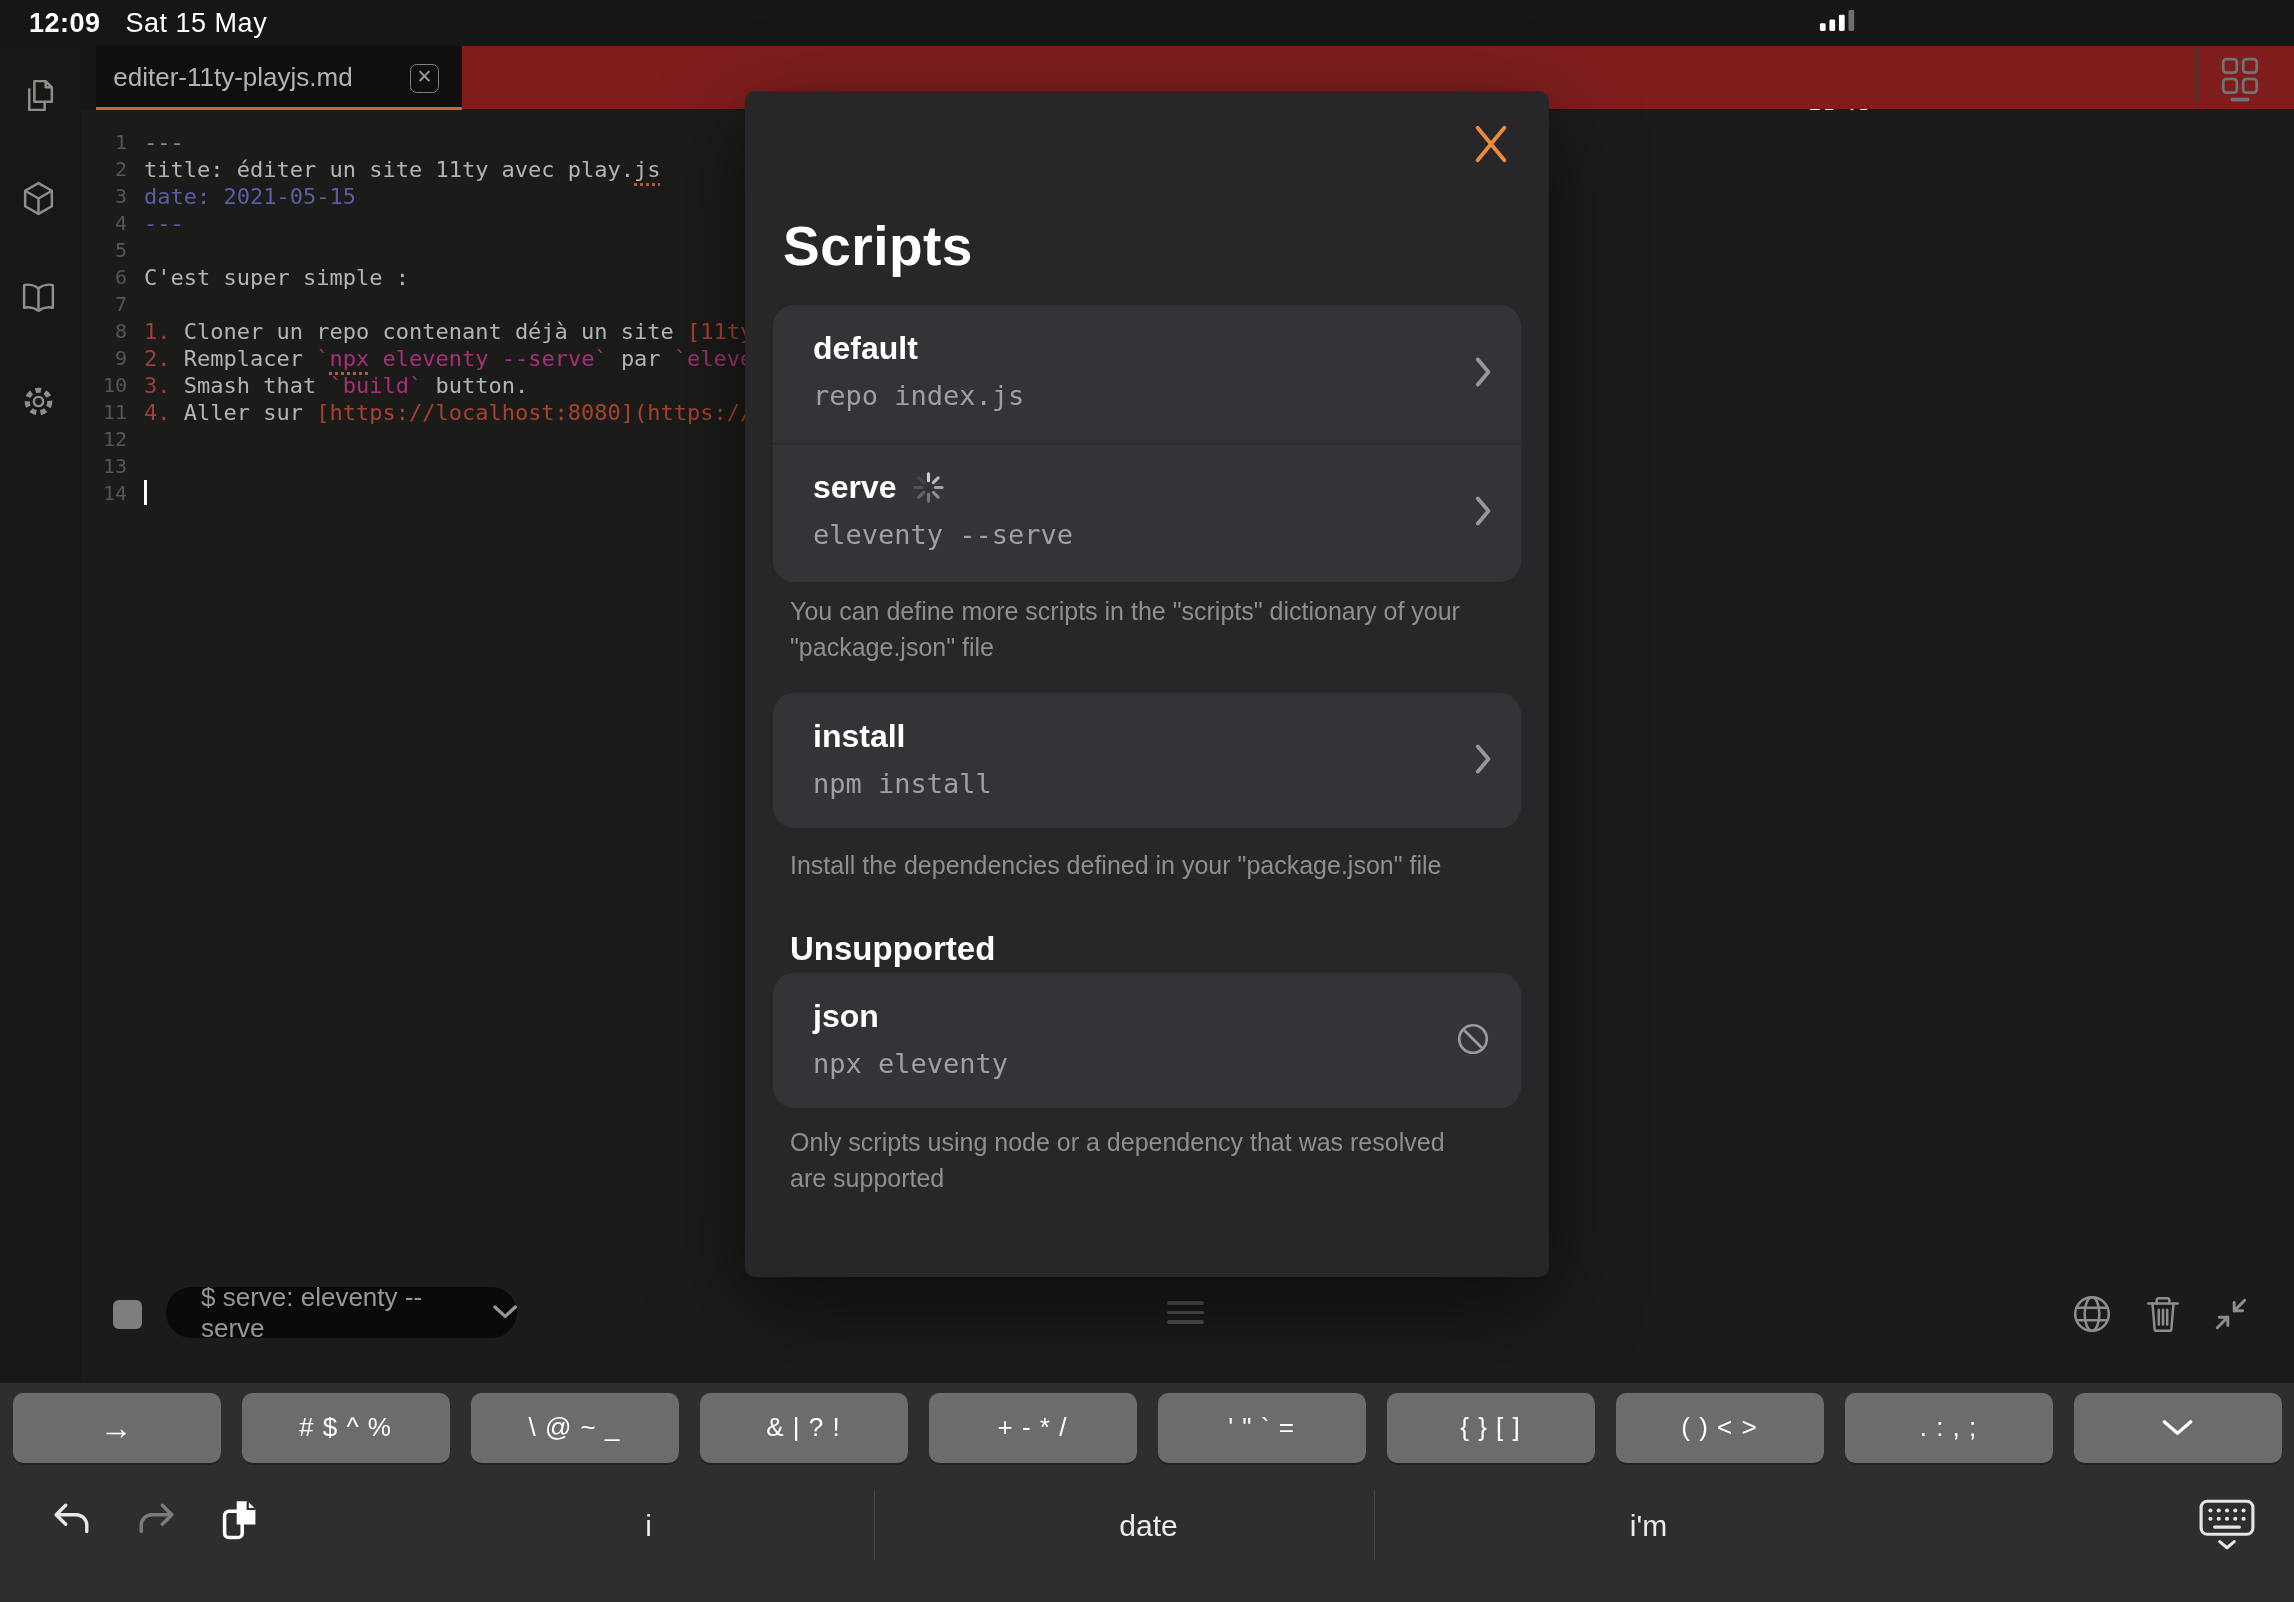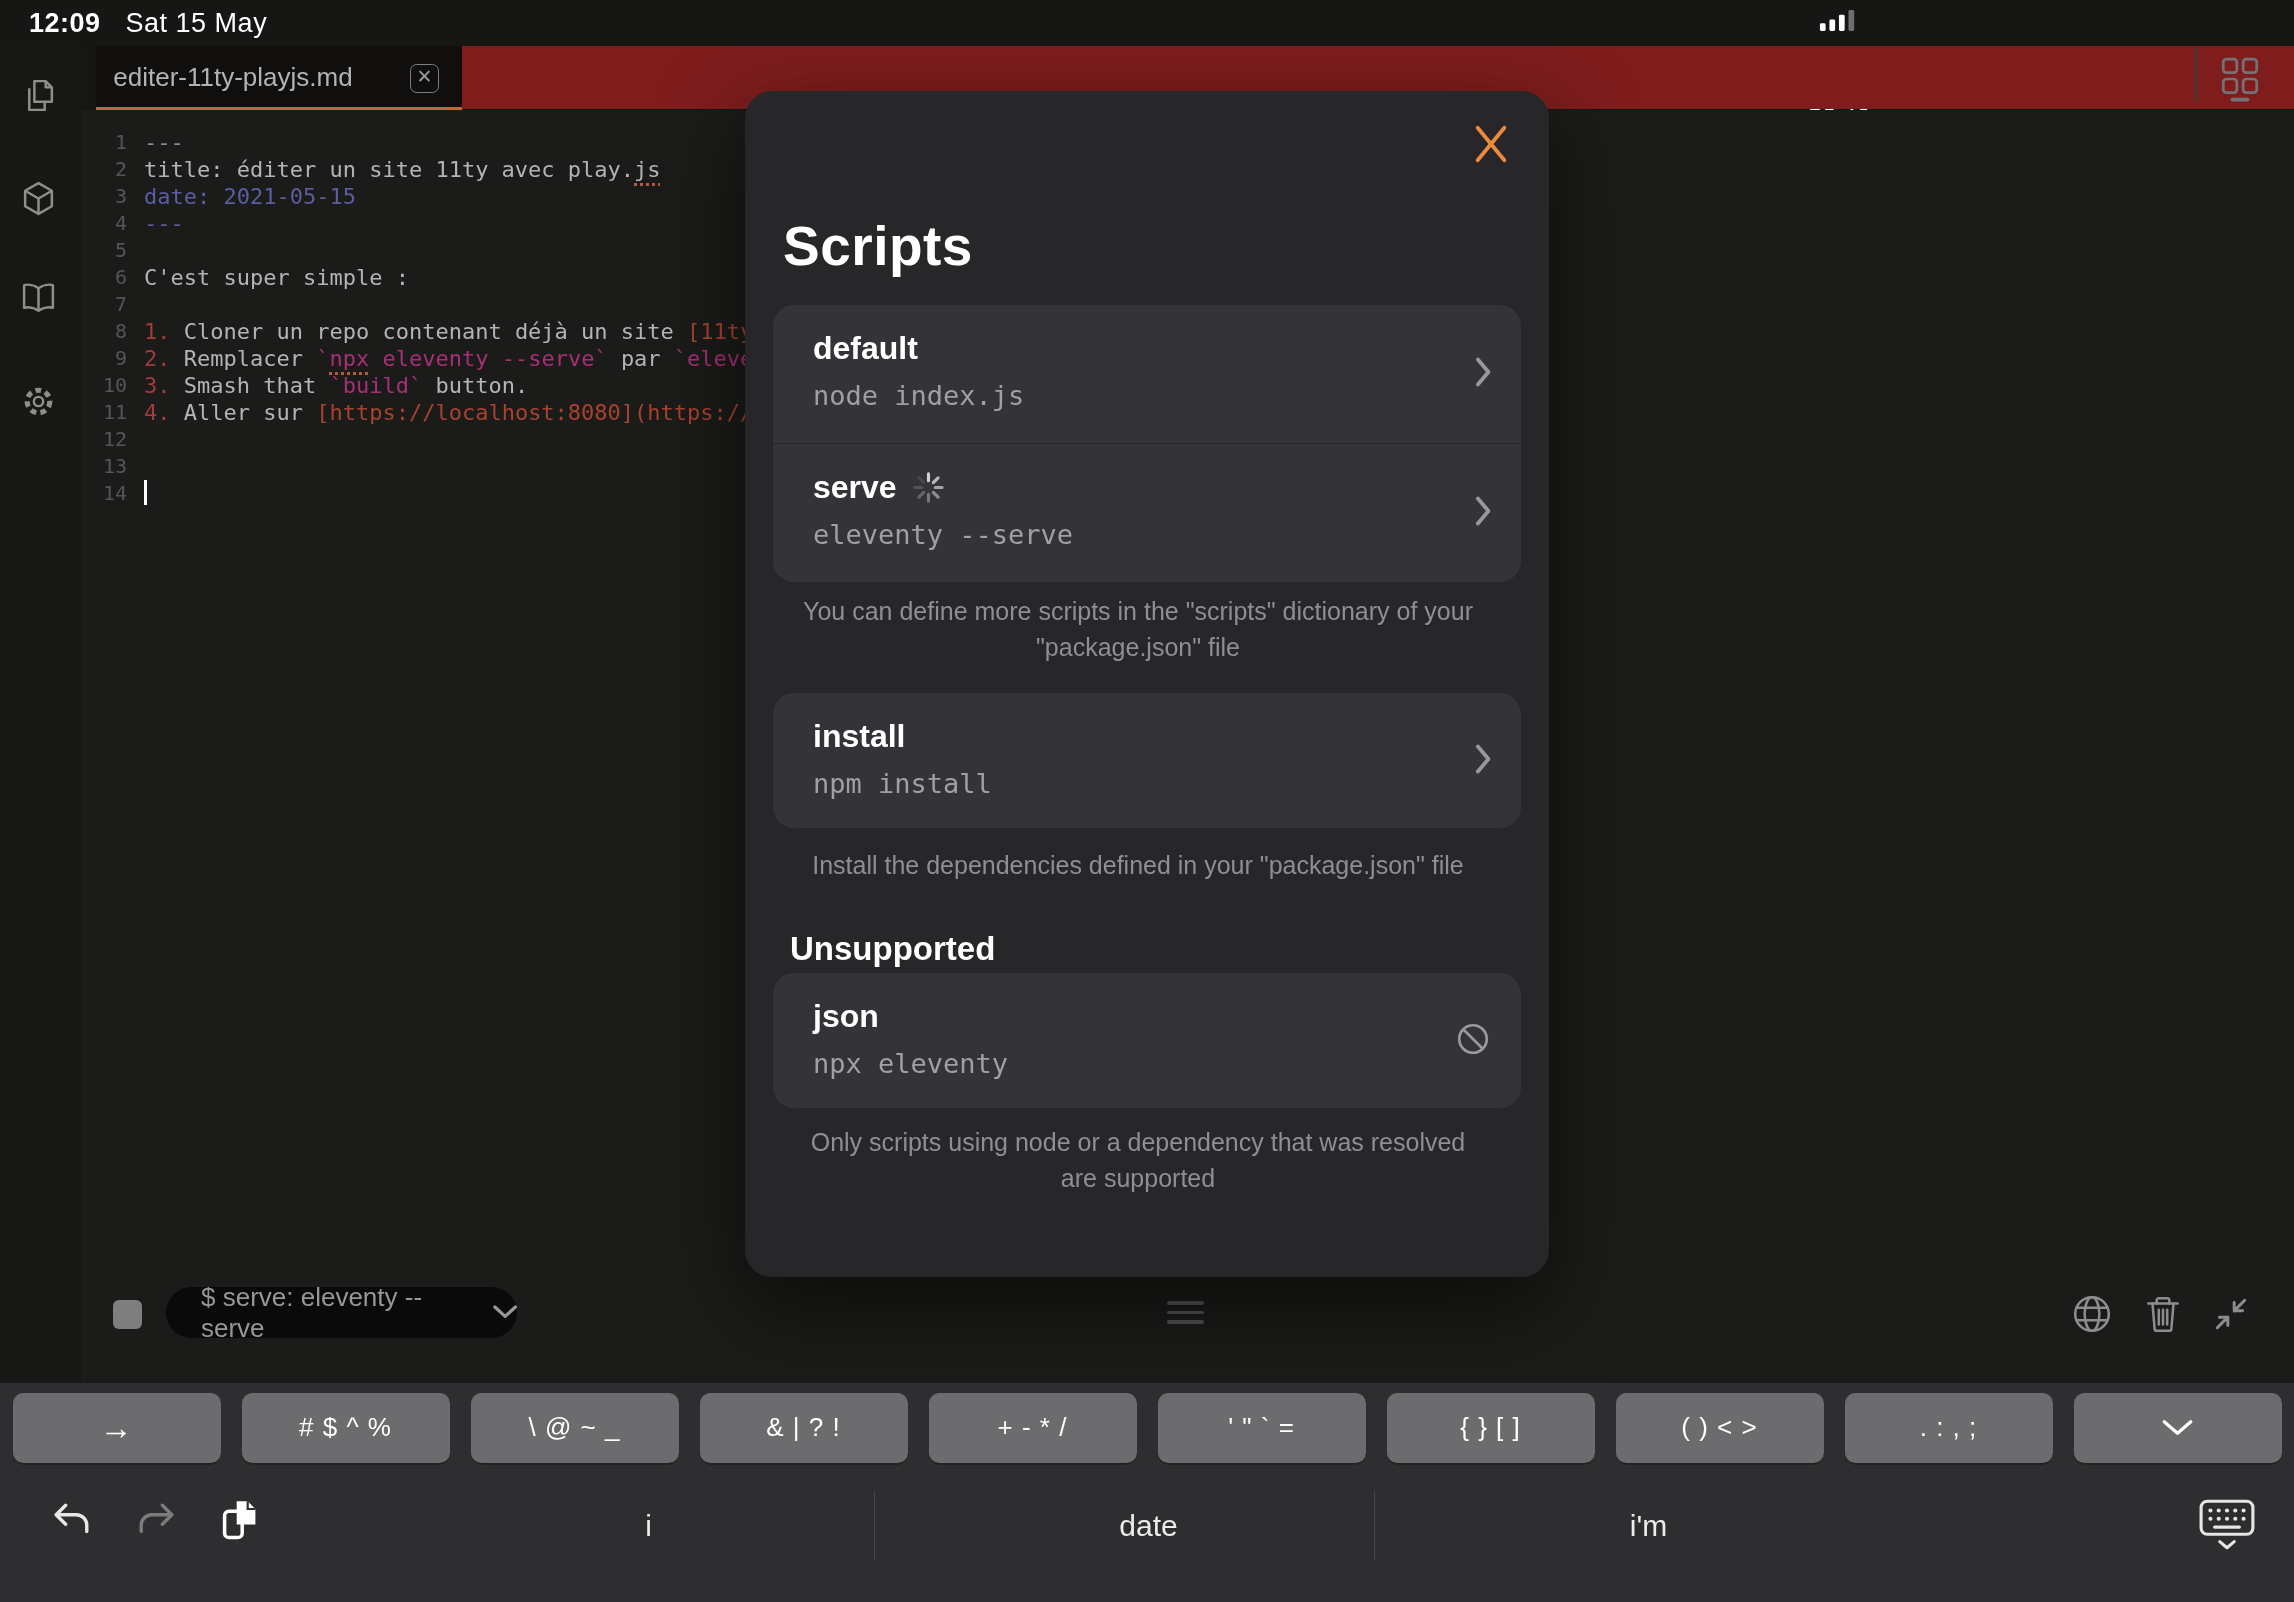--- a/index.html
+++ b/index.html
@@ -32,22 +32,22 @@
   .code-lines{position:absolute;left:0;top:19px;right:0;font-family:"DejaVu Sans Mono",monospace;font-size:22px;}
   .code-line{position:relative;height:27px;line-height:27px;white-space:pre;}
   .line-num{position:absolute;left:0;width:46px;text-align:right;color:#55555a;font-size:20px;}
   .line-text{position:absolute;left:63px;}
   .c-gray{color:#8d8d8d}.c-text{color:#b4b4b5}.c-purple{color:#5c5da3}
   .c-red{color:#a23d3b}.c-code{color:#a82e78}.c-link{color:#a8422e}
   .c-misspell{text-decoration:underline dotted #b05a3e 3.4px;text-underline-offset:5.8px;}
   .caret{display:inline-block;width:2.9px;height:25px;background:#fff;vertical-align:-3.8px;}
 
   
-  .modal{position:absolute;left:745px;top:91px;width:804px;height:1186px;background:#27272a;border-radius:27px;
-         box-shadow:0 29px 86px rgba(0,0,0,.55);text-align:center;}
+  .modal{position:absolute;left:745px;top:91px;width:804px;height:1186px;background:#27272a;border-radius:10px;
+         box-shadow:0 29px 86px rgba(0,0,0,.55);}
   .modal-close{position:absolute;right:37px;top:31px;width:42px;height:42px;}
   .modal-title{position:absolute;left:38px;top:123px;font-size:55px;font-weight:700;color:#fff;letter-spacing:0.5px;}
   .card{position:absolute;left:28px;width:748px;background:#343438;border-radius:21px;}
   .card-row{position:relative;height:138px;}
   .card-row + .card-row{border-top:1.9px solid #262629;}
   .row-name{position:absolute;left:40px;top:25px;font-size:32px;font-weight:700;color:#fff;display:flex;align-items:center;gap:15.4px;}
   .row-cmd{position:absolute;left:40px;top:75px;font-family:"DejaVu Sans Mono",monospace;font-size:27px;color:#9fa0a3;}
   .row-acc{position:absolute;right:29px;top:50%;transform:translateY(-50%);}
   .note{position:absolute;left:45px;width:696px;font-size:25px;line-height:36px;color:#8f8f93;}
   .section-hdr{position:absolute;left:45px;top:839px;font-size:33px;font-weight:700;color:#fff;}
@@ -207,21 +207,21 @@
     <div class="modal-close">
       <svg width="42" height="42" viewBox="0 0 44 44">
         <path d="M8 6 L36 40 M36 6 L8 40" stroke="#ec8a3c" stroke-width="4" stroke-linecap="round"></path>
       </svg>
     </div>
     <div class="modal-title">Scripts</div>
 
     <div class="card" style="top:214px">
       <div class="card-row">
         <div class="row-name">default</div>
-        <div class="row-cmd">node index.js</div>
+        <div class="row-cmd">repo index.js</div>
         <div class="row-acc">
           <svg width="17.3" height="31" viewBox="0 0 18 32">
               <polyline points="3,3 14,16 3,29" fill="none" stroke="#98989c" stroke-width="4" stroke-linecap="round" stroke-linejoin="round"></polyline>
             </svg>
         </div>
       </div>
       <div class="card-row">
         <div class="row-name">
           <span>serve</span>
           <svg width="33" height="33" viewBox="0 0 34 34">

